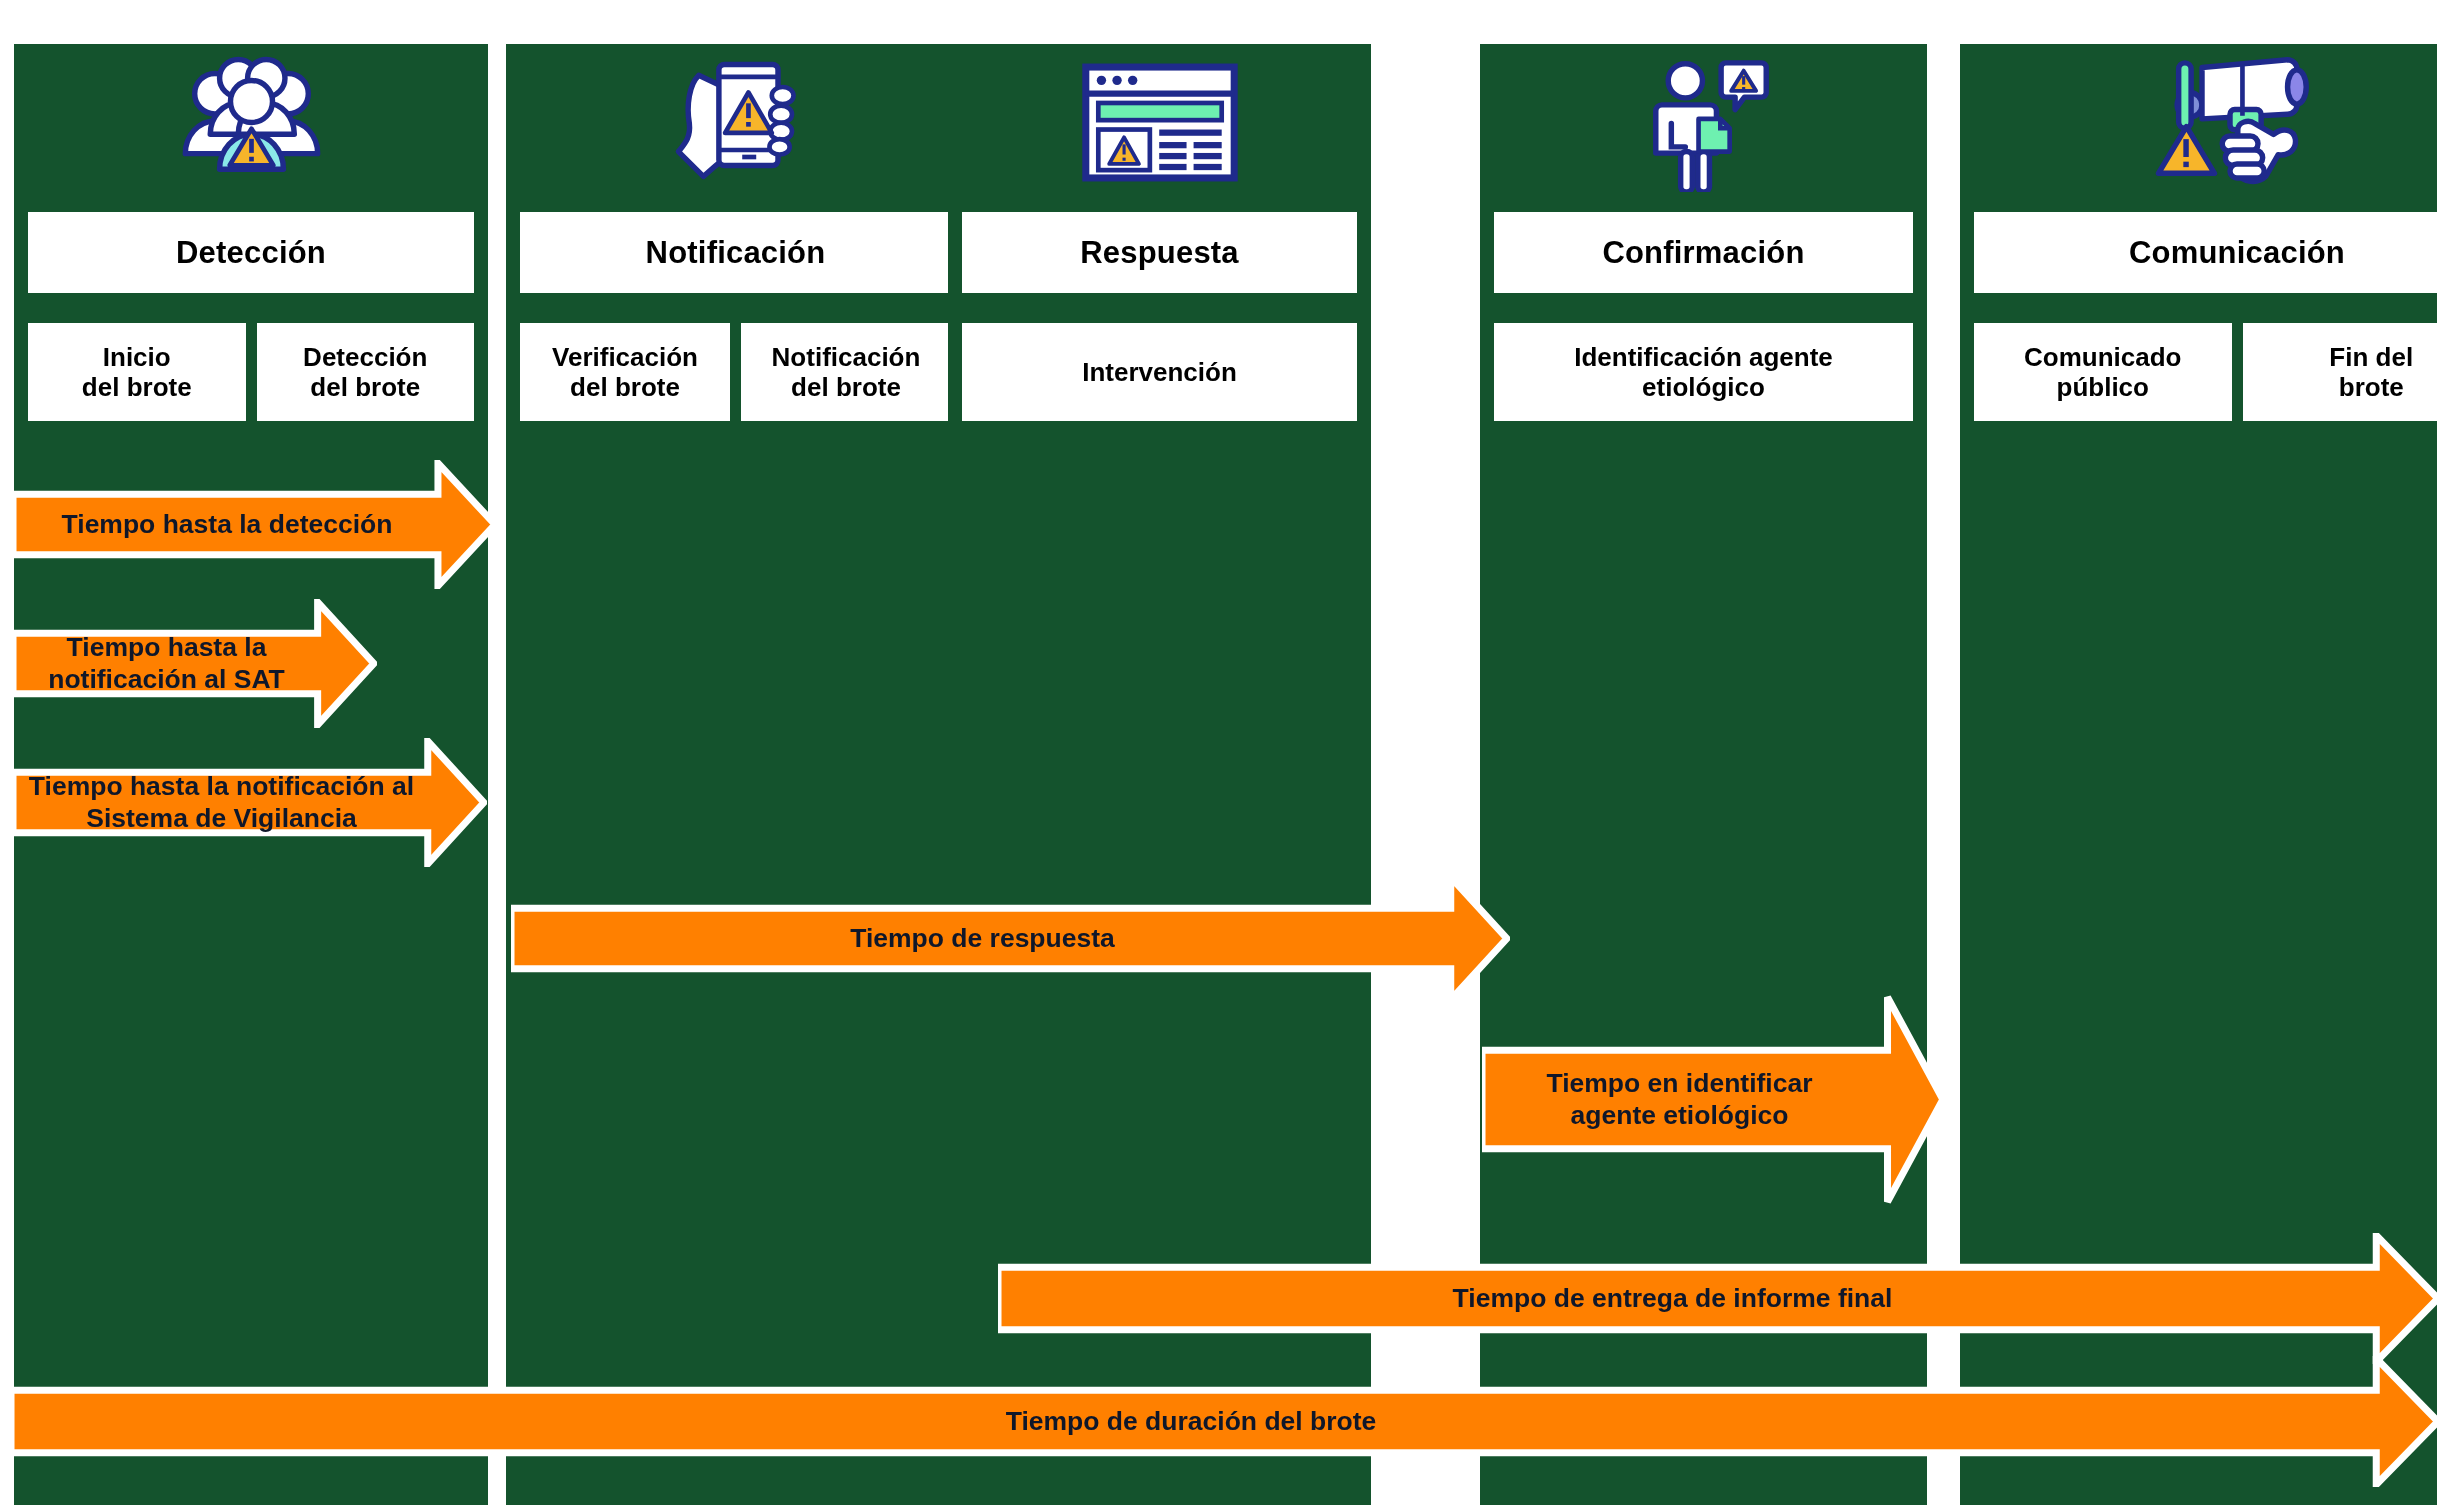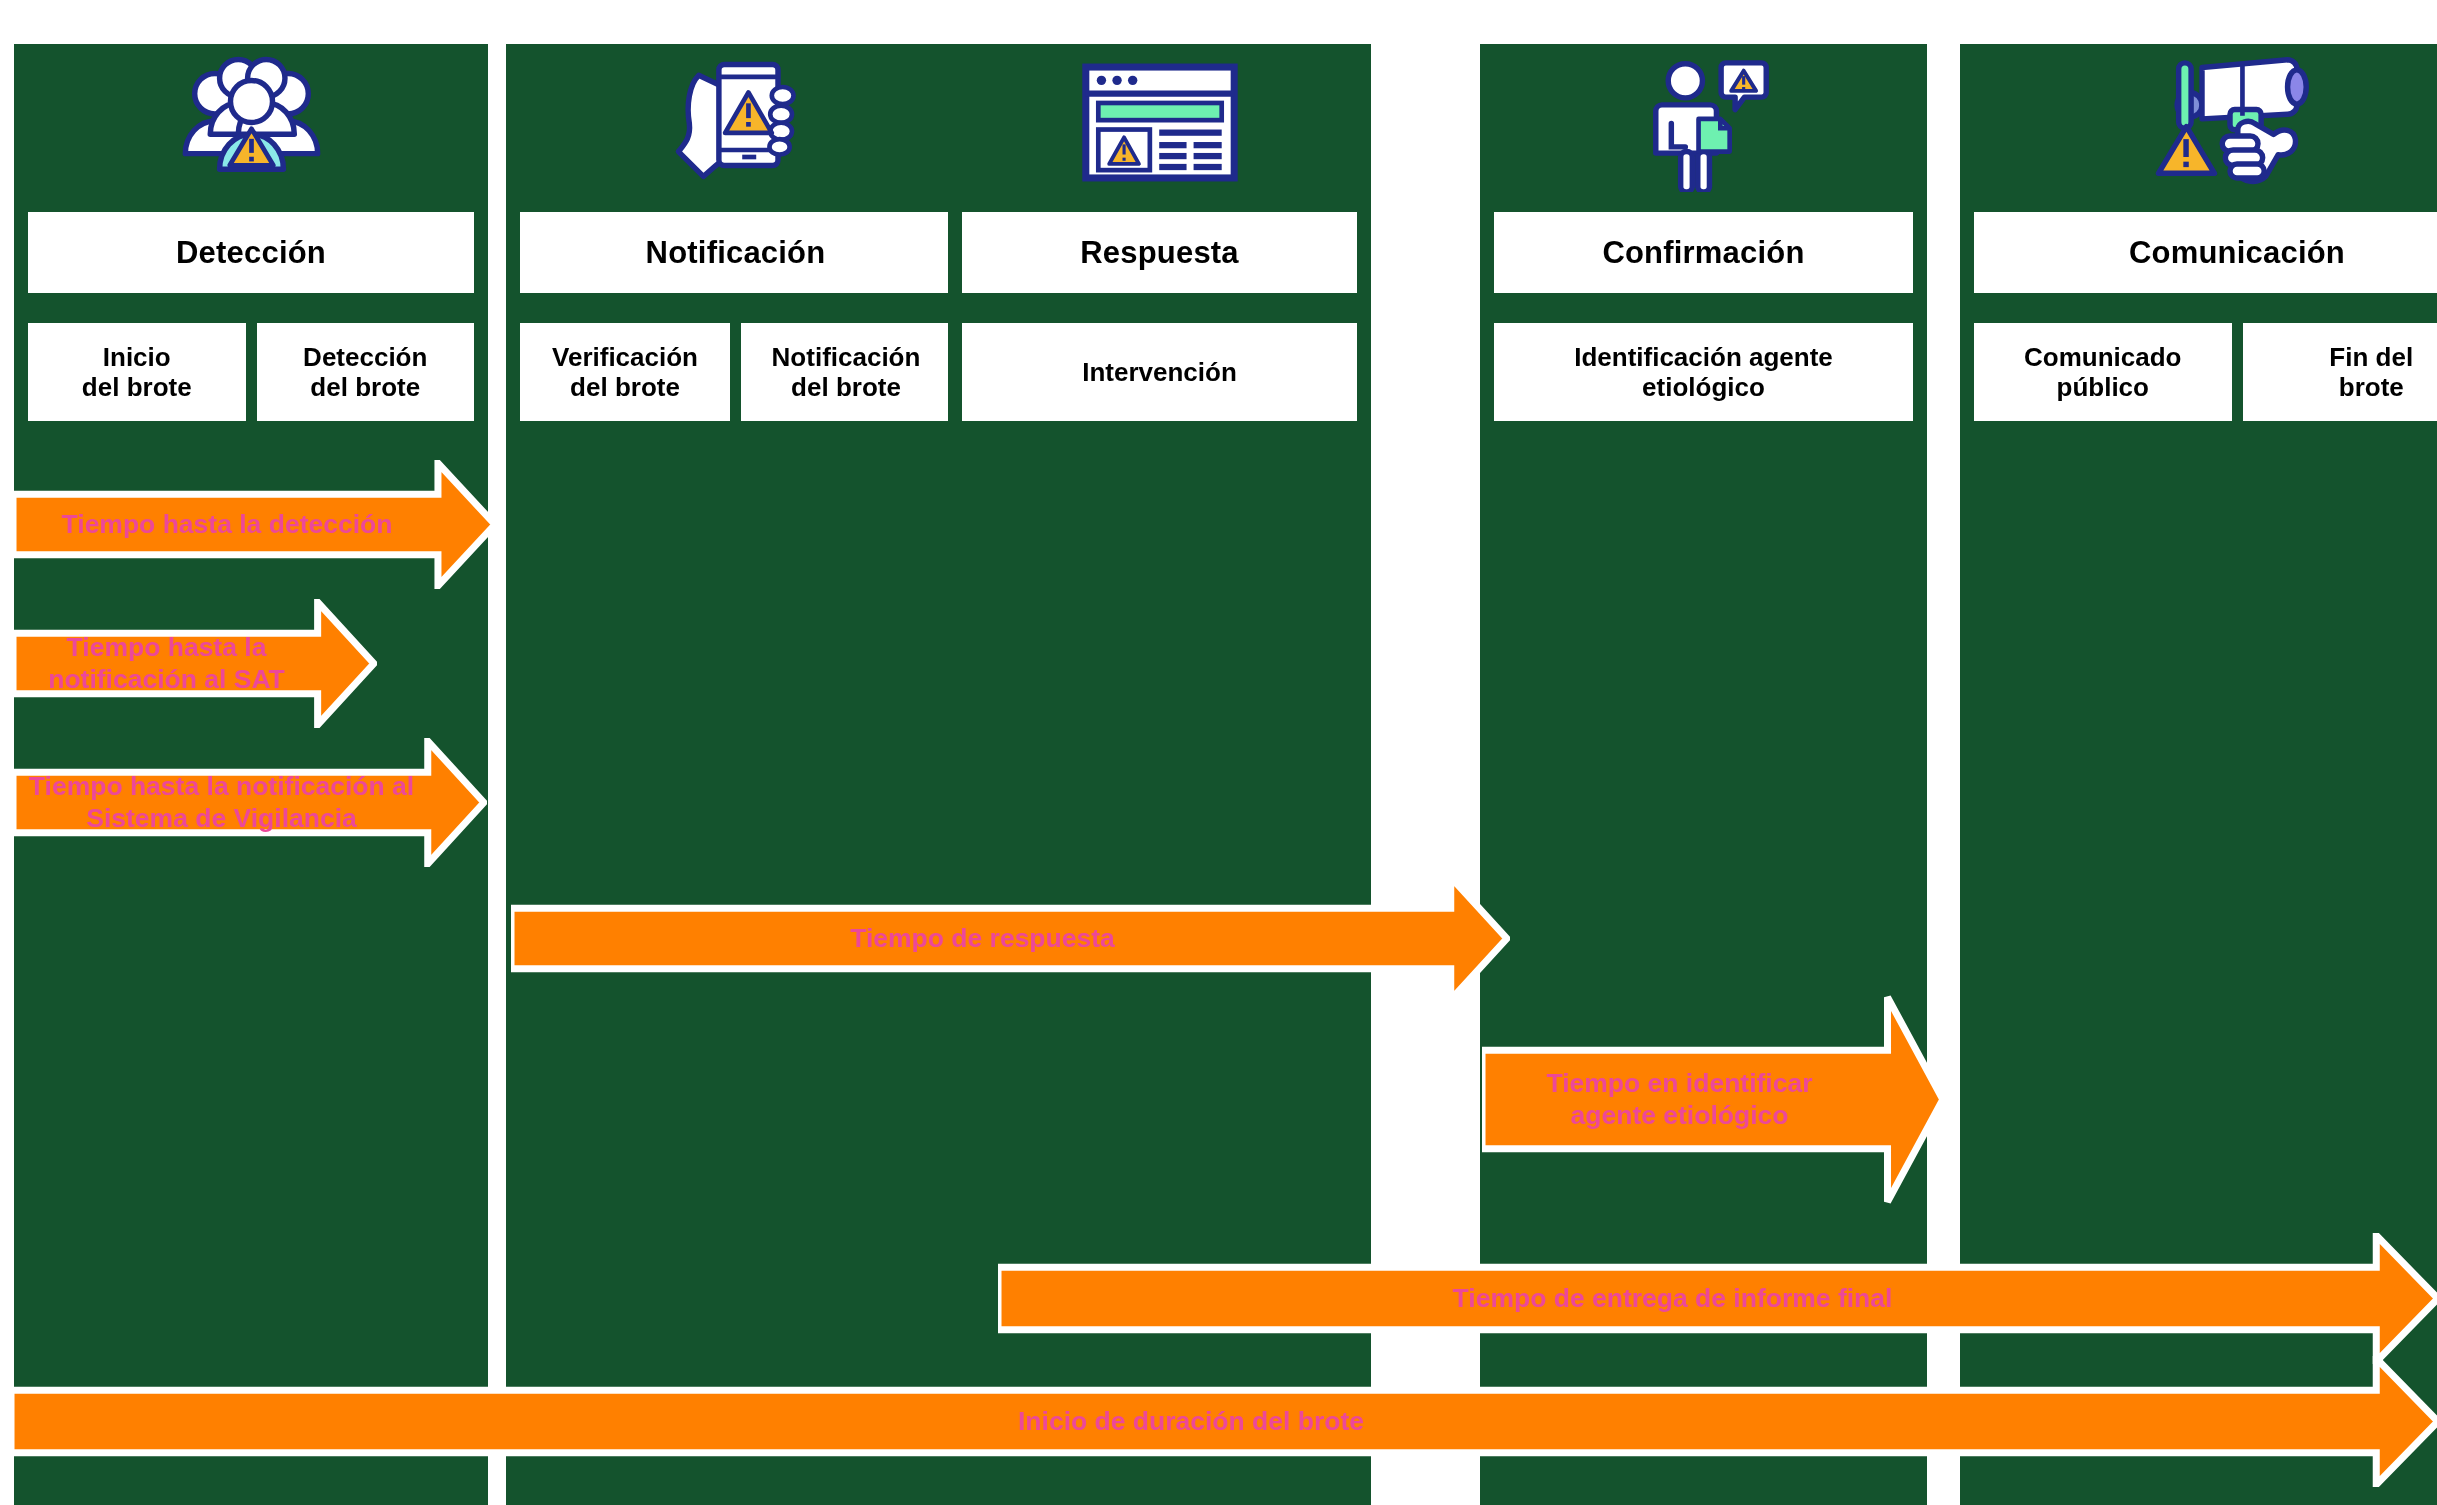--- a/index.html
+++ b/index.html
@@ -20,21 +20,21 @@
        display:flex;gap:11px;}
   .subbox{background:#ffffff;flex:1;display:flex;align-items:center;
        justify-content:center;text-align:center;padding:0 4.7px;box-sizing:border-box;}
   .subbox span{font-size:26px;font-weight:700;color:#000000;line-height:1.16;}
   .subrow.single .subbox{flex:1 1 100%;}
 
   
   .arrow{position:absolute;display:flex;align-items:center;justify-content:center;
          z-index:5;}
   .arrow svg{position:absolute;left:0;top:0;width:100%;height:100%;}
-  .arrow .alabel{position:relative;z-index:2;color:#ec4899;font-weight:700;
+  .arrow .alabel{position:relative;z-index:2;color:#0f172a;font-weight:700;
          font-size:26.5px;line-height:1.2;text-align:center;
          padding-right:56px;box-sizing:border-box;white-space:pre-line;}
   .arrow.two .alabel{font-size:26.5px;}
 </style>
 </head>
 <body>
 
 <div class="col" id="col0" style="left:14px;width:474px;">
   <div class="iconwrap">
     <svg width="179" height="133" viewBox="0 0 230 170">
@@ -250,15 +250,15 @@
   <svg viewBox="0 0 1900 168" preserveAspectRatio="none">
     <polygon points="0,44 1767,44 1767,3 1846,84 1767,165 1767,124 0,124" fill="#ff8000" stroke="#ffffff" stroke-width="9" stroke-linejoin="miter"></polygon>
   </svg>
   <div class="alabel" style="padding-right:133px;">Tiempo de entrega de informe final</div>
 </div>
 
 <div class="arrow" style="left:11px;top:1356px;width:2469px;height:131px;">
   <svg viewBox="0 0 3165 168" preserveAspectRatio="none">
     <polygon points="0,44 3032,44 3032,3 3111,84 3032,165 3032,124 0,124" fill="#ff8000" stroke="#ffffff" stroke-width="9" stroke-linejoin="miter"></polygon>
   </svg>
-  <div class="alabel" style="padding-right:109px;">Inicio de duración del brote</div>
+  <div class="alabel" style="padding-right:109px;">Tiempo de duración del brote</div>
 </div>
 
 
 </body></html>

